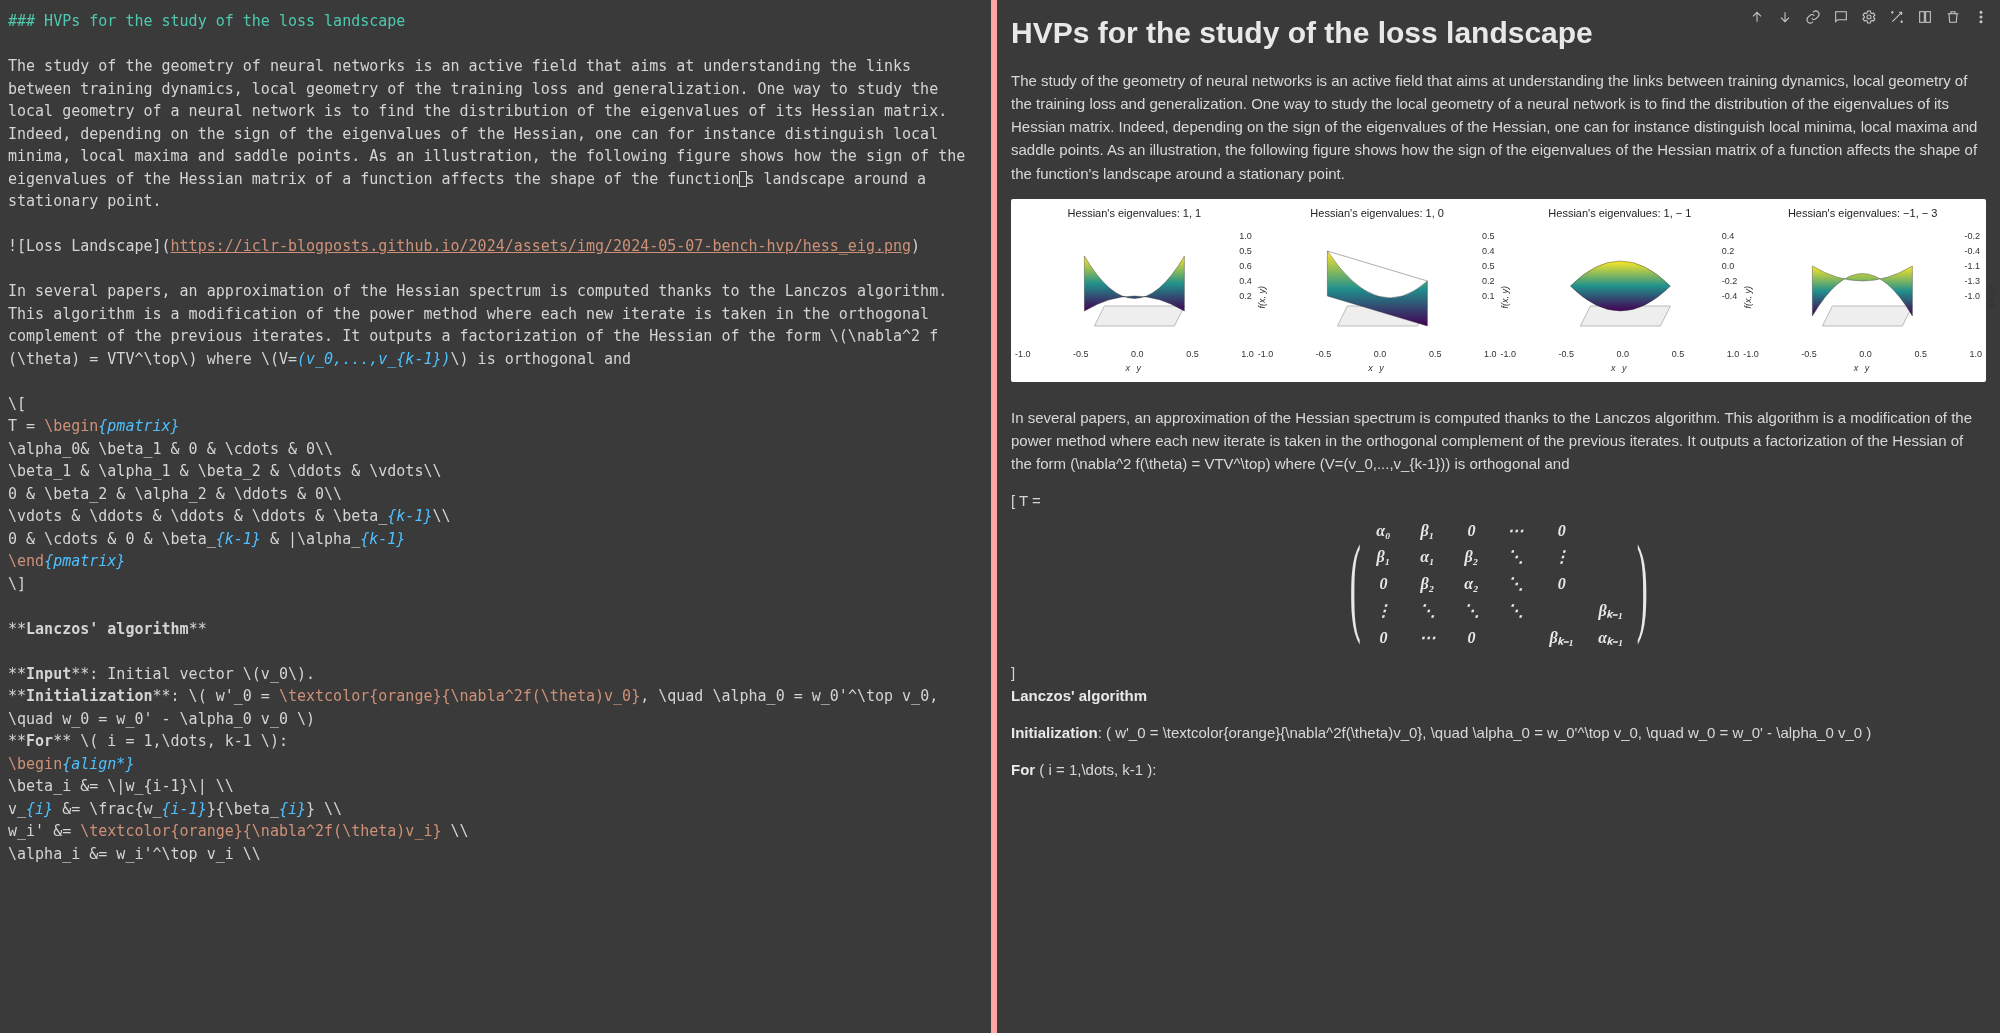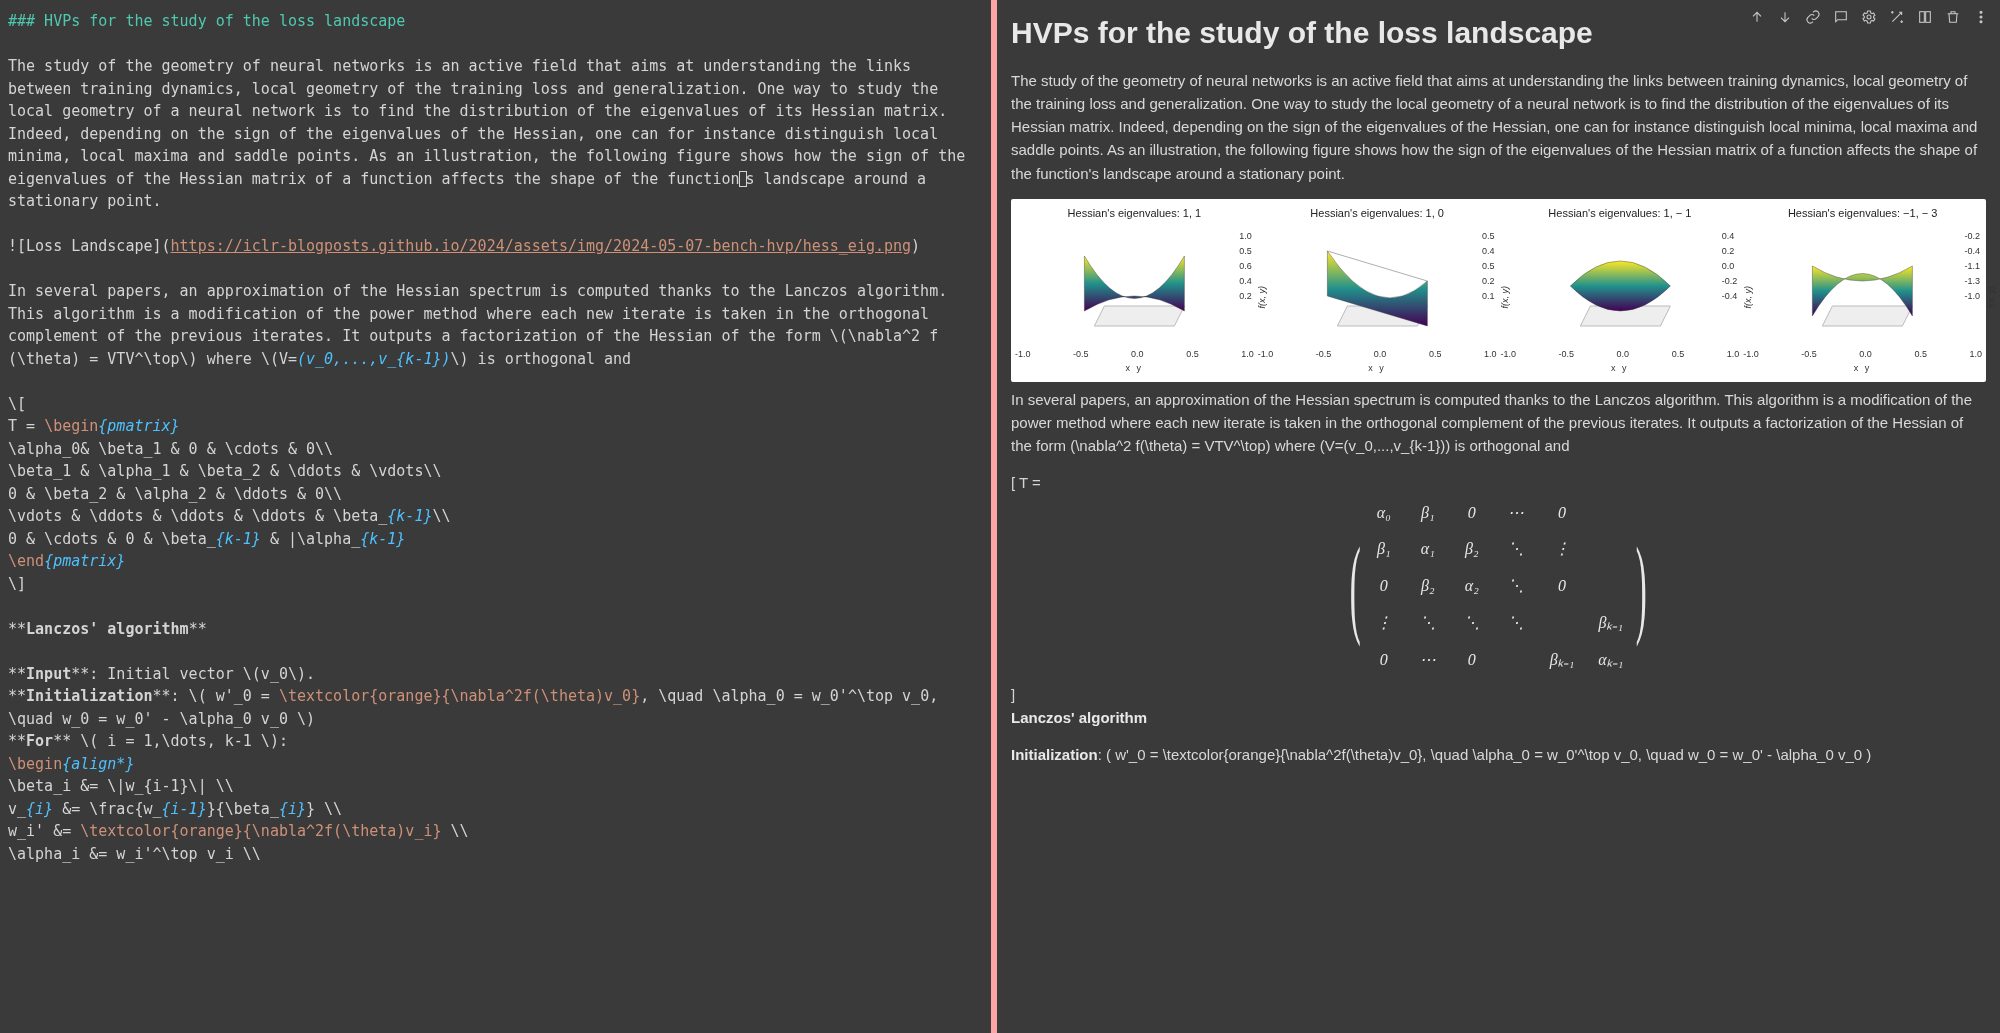--- a/index.html
+++ b/index.html
@@ -57,21 +57,21 @@
     color: #d8d8d8;
     margin-bottom: 14px;
   }
   .right-bold { font-weight: 700; color: #e8e8e8; }
   .figure {
     background: #fff;
     border-radius: 2px;
     display: flex;
     gap: 4px;
     padding: 6px 4px;
-    margin-bottom: 6px;
+    margin-bottom: 24px;
   }
   .subplot {
     flex: 1;
     display: flex;
     flex-direction: column;
     align-items: center;
     color: #222;
     font-size: 10px;
   }
   .subplot-title { font-size: 11px; margin-bottom: 4px; }
@@ -83,42 +83,43 @@
   .zticks {
     position: absolute;
     right: 2px; top: 4px;
     display: flex; flex-direction: column; gap: 1px;
     color: #333; font-size: 9px; text-align: left;
   }
   .axis-row {
     display: flex; justify-content: space-between; width: 100%;
     color: #333; font-size: 9px; margin-top: 2px;
   }
-  .xy-label { text-align:center; font-size:9px; color:#333; letter-spacing:2px;}
+  .xy-label { text-align:center; font-size:9px; color:#333; letter-spacing:2px;font-style:italic;}
   .fxy { position:absolute; right:-2px; top:50%; transform: rotate(-90deg); transform-origin: right top; font-size:9px; color:#333; font-style: italic;}
   .matrix-block {
     display: flex;
     align-items: center;
     justify-content: center;
     margin: 6px 0 10px 0;
     font-family: "Times New Roman", serif;
     font-size: 16px;
     color: #e8e8e8;
   }
   .matrix-block .paren {
     font-size: 110px;
     line-height: 0.9;
     transform: scaleX(0.3);
     display:inline-block;
   }
   .matrix-grid {
     display: grid;
     grid-template-columns: repeat(6, auto);
-    gap: 12px 24px;
+    gap: 2px 24px;
     font-style: italic;
+    font-weight: bold;
   }
   .matrix-grid span { text-align: center; min-width: 20px; font-style: italic;}
   .toolbar {
     position: absolute;
     top: 6px; right: 8px;
     display: flex;
     gap: 6px;
     align-items: center;
   }
   .toolbar .tbtn {
@@ -377,14 +378,15 @@
         <span>βₖ₋₁</span>
         <span>αₖ₋₁</span>
       </div>
     <span class="paren">)</span>
   </div>
   <div>]</div>
 
   <p class="right-para"><span class="right-bold">Lanczos' algorithm</span></p>
 
   <p class="right-para"><span class="right-bold">Initialization</span><span>: ( w'_0 = \textcolor{orange}{\nabla^2f(\theta)v_0}, \quad \alpha_0 = w_0'^\top v_0, \quad w_0 = w_0' - \alpha_0 v_0 )</span></p>
+  <p class="right-para"><span class="right-bold">For</span><span> ( i = 1,\dots, k-1 ):</span></p>
 
 </div>
 
 </body></html>

